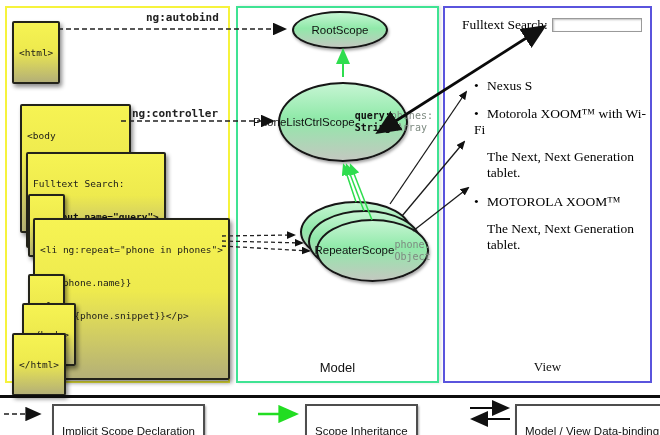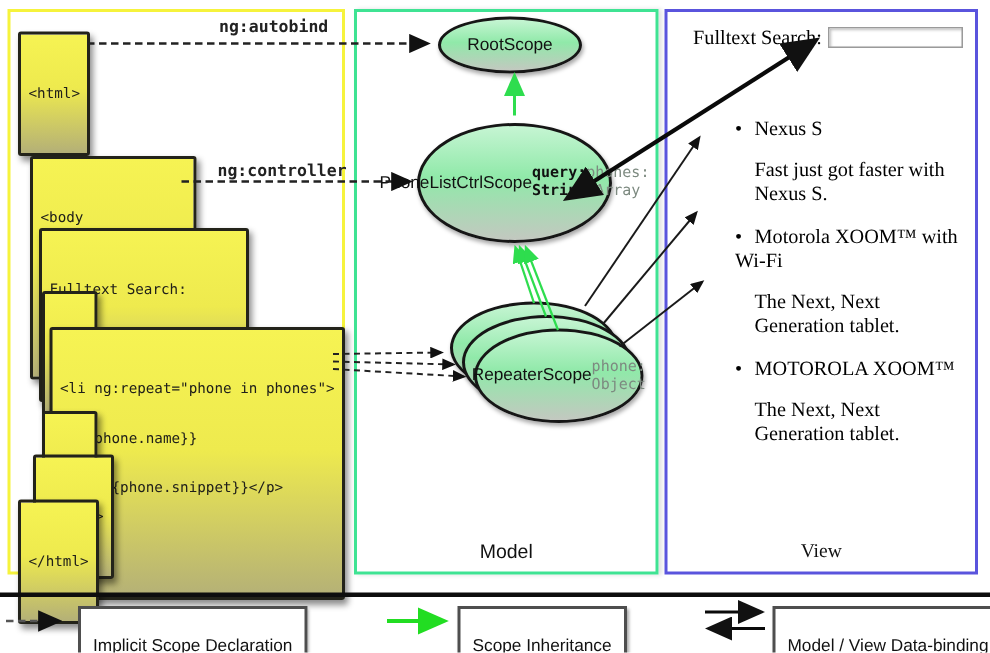--- a/index.html
+++ b/index.html
@@ -11,21 +11,21 @@
   .panel-template { left: 5px;  width: 225px; border: 2px solid #f6f33c; }
   .panel-model    { left: 236px; width: 203px; border: 2px solid #3fe393; box-shadow: 2px 0 3px rgba(0,0,0,0.12); }
   .panel-view     { left: 443px; width: 209px; border: 2px solid #5a54dd; }
   .panel-label { position: absolute; bottom: 6px; left: 0; width: 100%;
                  text-align: center; font-size: 13px; color: #111; }
 
   .code-box { position: absolute; border: 2px solid #23231a; border-radius: 2px;
               background: linear-gradient(180deg, #f6f353 0%, #eeea4e 45%, #b4b077 100%);
               box-shadow: 2px 3px 4px rgba(0,0,0,0.45);
               font-family: "DejaVu Sans Mono", monospace; font-size: 9.5px;
-              line-height: 11px; color: #20201a; padding: 12px 5px; white-space: pre; }
+              line-height: 11px; color: #20201a; padding: 2px 5px; white-space: pre; }
   .code-box .b { font-weight: bold; color: #111; }
 
   .directive-label { position: absolute; font-family: "DejaVu Sans Mono", monospace;
                      font-weight: bold; font-size: 11px; color: #222; }
 
   .ellipse { position: absolute; border: 2px solid #161616; border-radius: 50%;
              background: linear-gradient(180deg, #c6f5d3 0%, #90e9a9 45%, #c3c8c0 100%);
              box-shadow: 1px 2px 3px rgba(0,0,0,0.35);
              display: flex; flex-direction: row; align-items: center; justify-content: center;
              text-align: center; }
@@ -33,21 +33,21 @@
   .scope-prop  { font-family: "DejaVu Sans Mono", monospace; font-size: 10px; line-height: 12px; }
   .prop-bold   { font-weight: bold; color: #111; }
   .prop-gray   { color: #7d8a80; }
 
   .view-body { font-family: "Liberation Serif", serif; font-size: 13.5px; color: #000; }
   .view-search { position: absolute; left: 17px; top: 9px; display: flex; align-items: center; }
   .view-search-label { font-family: "Liberation Serif", serif; font-size: 13.5px; margin-right: 4px; }
   .view-search-input { width: 90px; height: 14px; border: 1px solid #9a9a9a;
                        box-shadow: inset 1px 1px 2px rgba(0,0,0,0.25); background: #fff; font-size: 10px; }
   .view-items { position: absolute; left: 29px; top: 70px; width: 175px; }
-  .view-item  { margin-bottom: 12px; margin-left: 16px; }
+  .view-item  { margin-bottom: 12px; }
   .item-title { font-family: "Liberation Serif", serif; font-size: 13.5px; margin-bottom: 11px; }
   .item-bullet { display: inline-block; width: 13px; }
   .item-desc  { font-family: "Liberation Serif", serif; font-size: 13.5px; margin-left: 13px; margin-bottom: 13px; }
 
   .separator { position: absolute; left: 0; top: 395px; width: 660px; height: 3px; background: #0d0d0d; }
   .legend-box { position: absolute; top: 404px; height: 20px; border: 2px solid #4e4e4e; background: #fff;
                 box-shadow: 1px 2px 2px rgba(0,0,0,0.35); font-size: 11.5px; color: #111;
                 padding: 18px 8px; line-height: 14px; white-space: nowrap; }
 
   svg.overlay { position: absolute; left: 0; top: 0; width: 660px; height: 435px; pointer-events: none; }
@@ -93,21 +93,21 @@
 
   <div class="code-box" style="left:22px; top:303px;">
     <div>&lt;/body&gt;</div>
   </div>
 
   <div class="code-box" style="left:12px; top:333px;">
     <div>&lt;/html&gt;</div>
   </div>
 
   <div class="directive-label" style="left:146px; top:11px;">ng:autobind</div>
-  <div class="directive-label" style="left:145px; top:107px;">ng:controller</div>
+  <div class="directive-label" style="left:132px; top:107px;">ng:controller</div>
   <div class="directive-label" style="left:238px; top:223px;">ng:repeat</div>
 
   <div class="panel panel-model">
     <div class="panel-label">Model</div>
   </div>
 
   <div class="ellipse" style="left:292px; top:11px; width:96px; height:38px;">
     <div class="scope-title">Root</div>
     <div class="scope-title">Scope</div>
   </div>
@@ -131,21 +131,20 @@
 
   <div class="panel panel-view view-body">
     <div class="view-search">
       <span class="view-search-label">Fulltext Search:</span>
       <input class="view-search-input" type="text" value="" style="">
     </div>
 
     <div class="view-items">
       <div class="view-item">
         <div class="item-title"><span class="item-bullet">•</span><span>Nexus S</span></div>
-        <div class="item-desc">Fast just got faster with Nexus S.</div>
       </div>
       <div class="view-item">
         <div class="item-title"><span class="item-bullet">•</span><span>Motorola XOOM™  with Wi-Fi</span></div>
         <div class="item-desc">The Next, Next Generation tablet.</div>
       </div>
       <div class="view-item">
         <div class="item-title"><span class="item-bullet">•</span><span>MOTOROLA XOOM™</span></div>
         <div class="item-desc">The Next, Next Generation tablet.</div>
       </div>
     </div>

